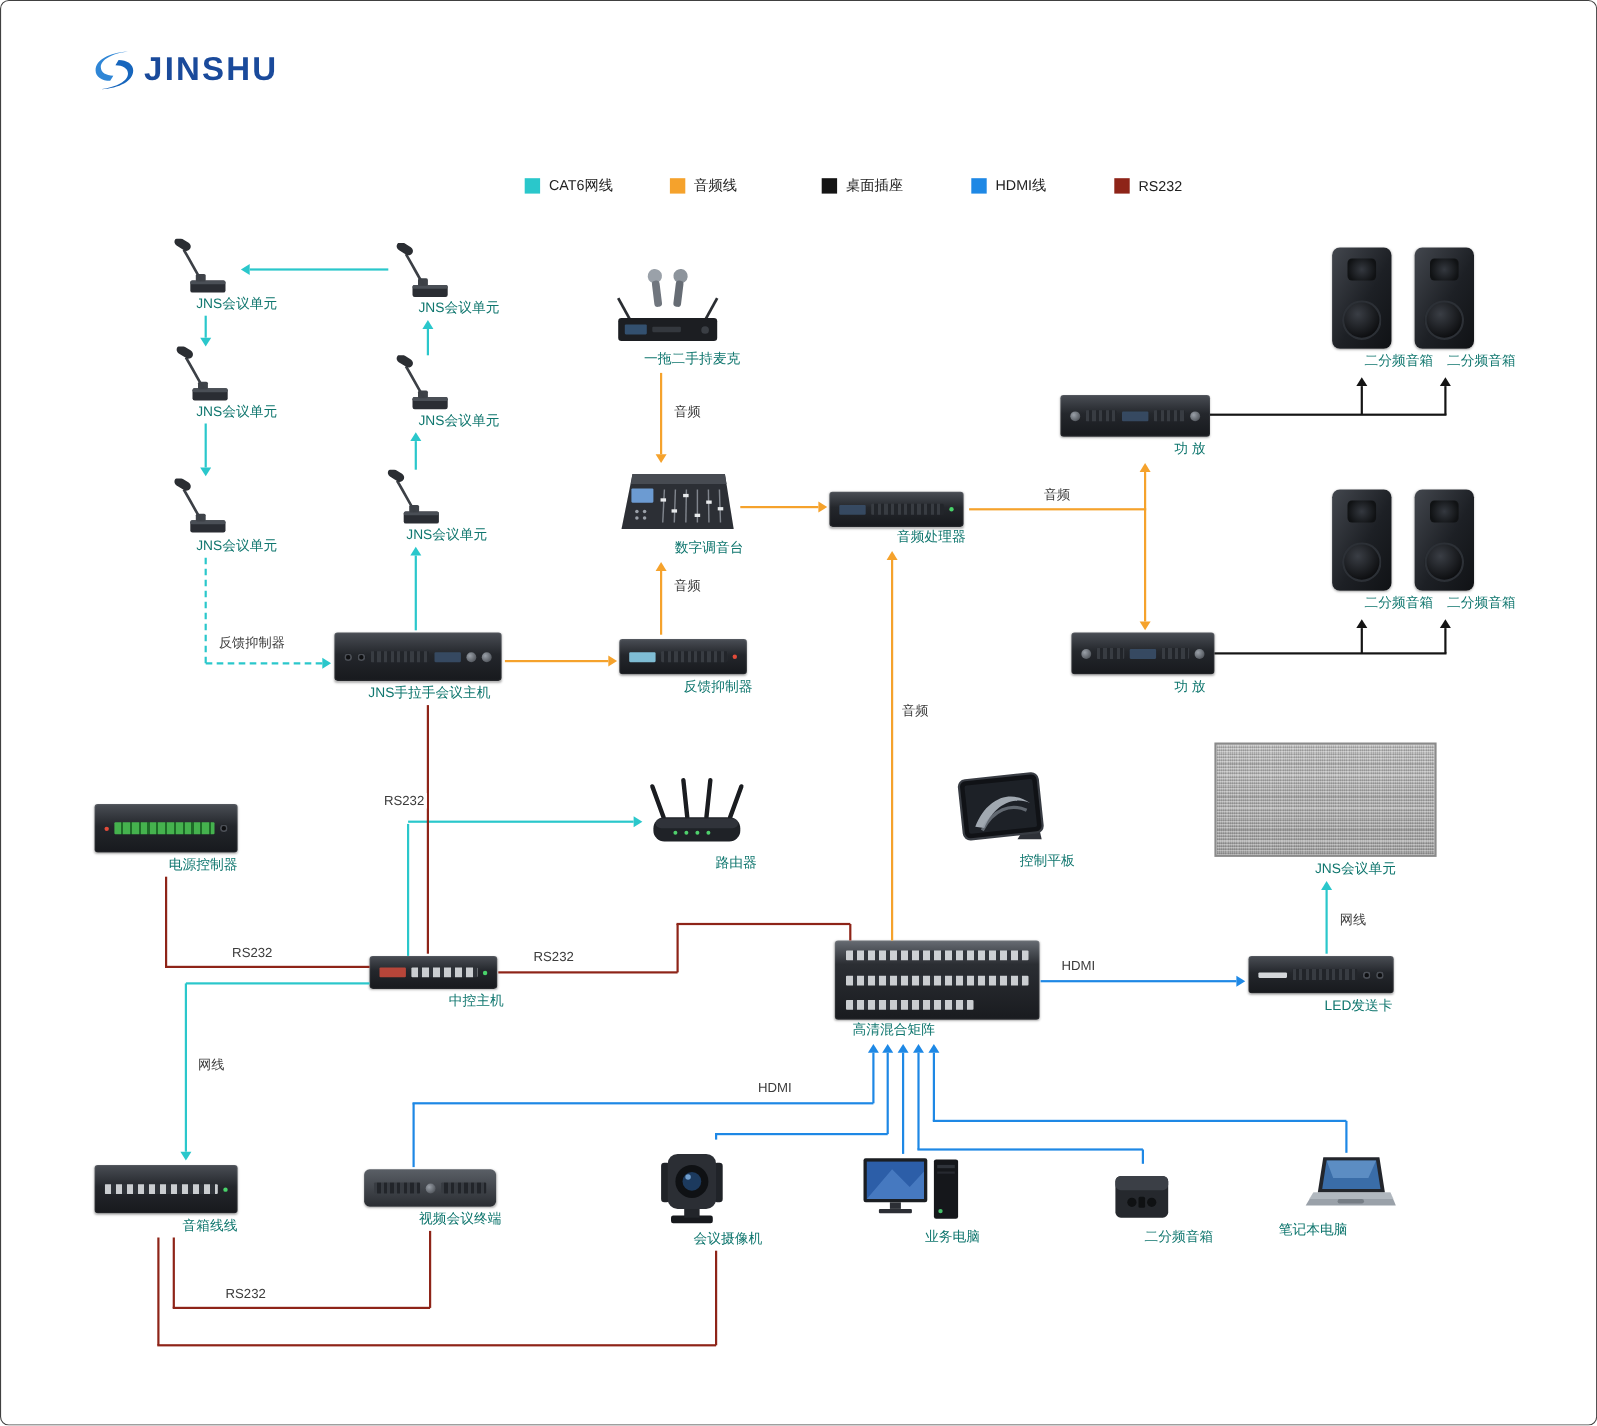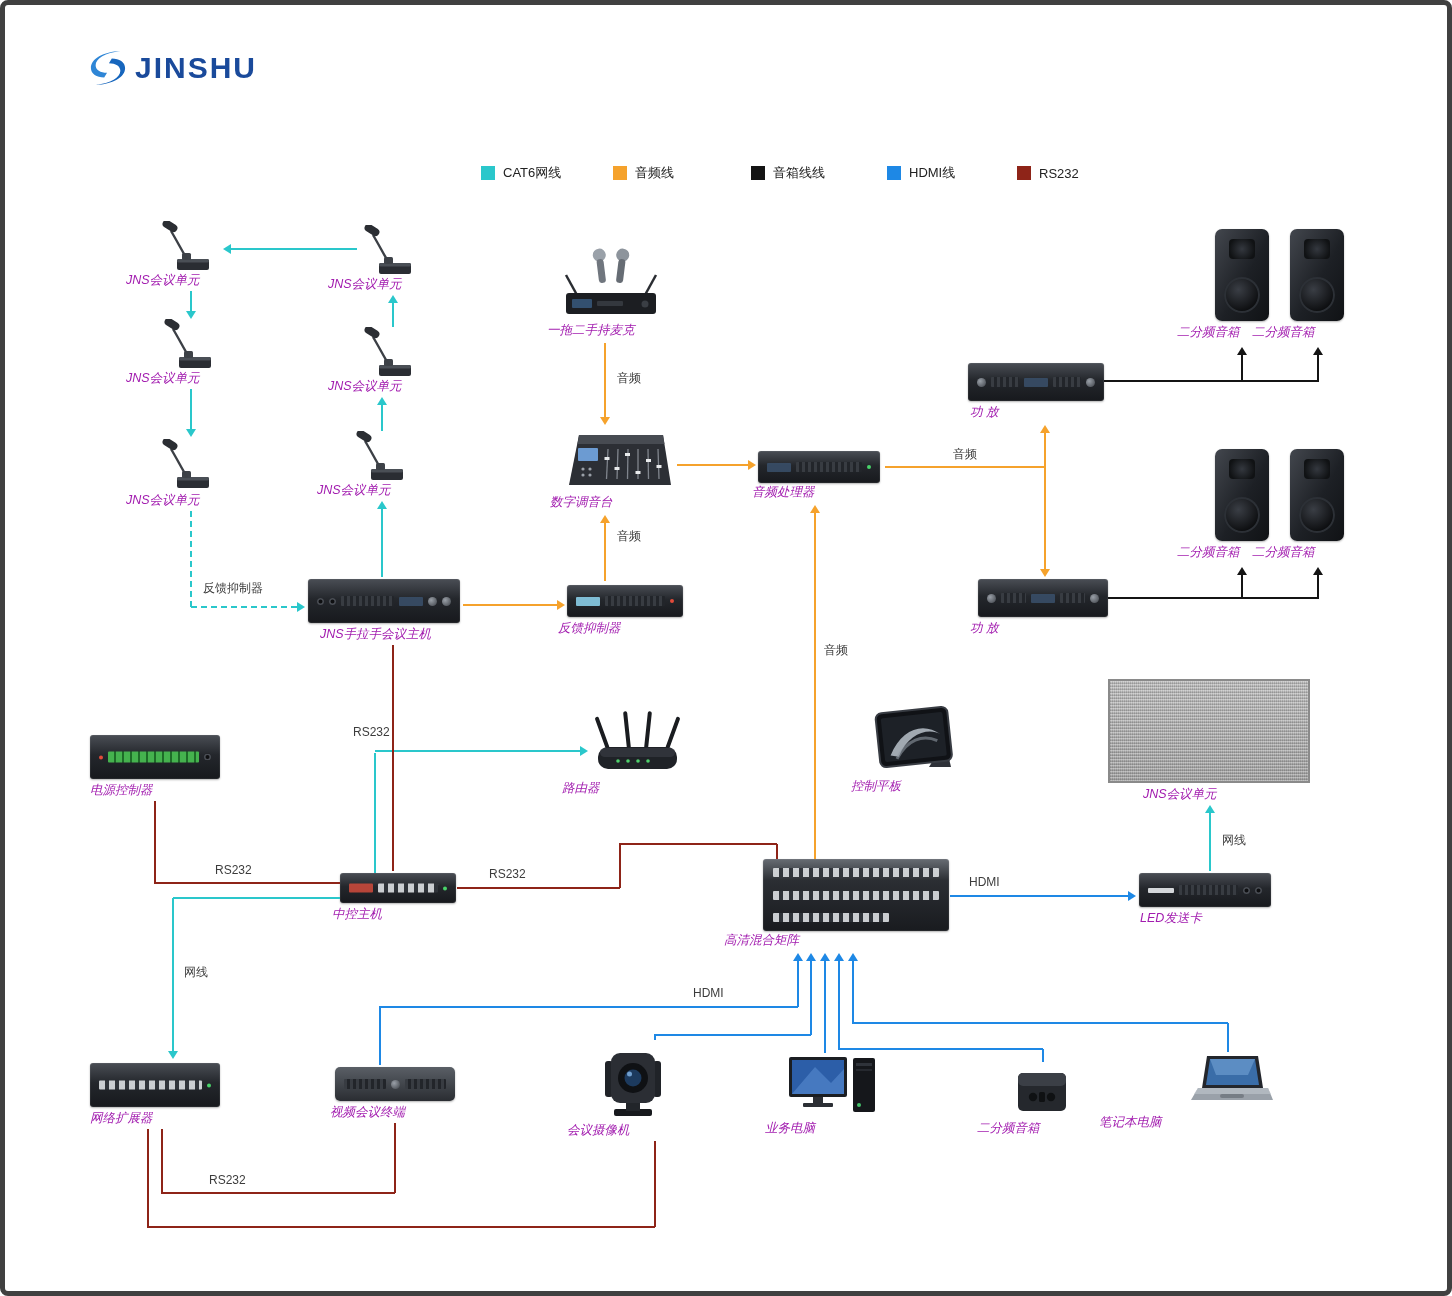--- a/index.html
+++ b/index.html
@@ -1,36 +1,36 @@
 <!DOCTYPE html>
 <html><head>
 <meta charset="utf-8">
 <style>
   html,body{margin:0;padding:0;background:#fff;}
   body{font-family:"Liberation Sans","DejaVu Sans",sans-serif;}
-  .canvas{position:relative;width:1452px;height:1296px;background:#fff;border:5px solid #404040;border-radius:8px;overflow:hidden;}
+  .canvas{position:relative;width:1452px;height:1296px;background:#fff;border:1px solid #404040;border-radius:8px;overflow:hidden;}
   .abs{position:absolute;}
   i,span,div{box-sizing:border-box;}
   .ln{position:absolute;display:block;}
   .h{height:2px;}
   .v{width:2px;}
   .cyan{background:#2ac7cb;}
   .orange{background:#f5a22c;}
   .blk{background:#141414;}
   .blue{background:#1e88e5;}
   .red{background:#8e2418;}
   .dash-v{position:absolute;display:block;width:0;border-left:2px dashed #2ac7cb;}
   .dash-h{position:absolute;display:block;height:0;border-top:2px dashed #2ac7cb;}
   .ar{position:absolute;display:block;width:0;height:0;--c:#000;}
   .ar-up{border-left:5px solid transparent;border-right:5px solid transparent;border-bottom:8px solid var(--c);}
   .ar-down{border-left:5px solid transparent;border-right:5px solid transparent;border-top:8px solid var(--c);}
   .ar-left{border-top:5px solid transparent;border-bottom:5px solid transparent;border-right:8px solid var(--c);}
   .ar-right{border-top:5px solid transparent;border-bottom:5px solid transparent;border-left:8px solid var(--c);}
   .edge{position:absolute;left:0;top:0;width:0;height:0;}
-  .nlabel{position:absolute;width:130px;text-align:left;font-size:12.5px;color:#a21caf;line-height:15px;font-style:italic;}
+  .nlabel{position:absolute;width:130px;text-align:right;font-size:12.5px;color:#0f766e;line-height:15px;}
   .elabel{position:absolute;font-size:12px;color:#3c3c3c;line-height:14px;background:#fff;padding:0 2px;}
   .title{position:absolute;left:0;right:0;top:103px;text-align:center;font-size:18px;font-weight:bold;color:#111;}
   .logo{position:absolute;left:84px;top:44px;display:flex;align-items:center;}
   .logo-text{font-size:30px;font-weight:bold;color:#1a4a9b;letter-spacing:2px;margin-left:8px;}
   .legend-item{position:absolute;top:160px;display:flex;align-items:center;height:16px;}
   .legend-swatch{width:14px;height:14px;display:inline-block;}
   .legend-label{font-size:13px;color:#222;margin-left:8px;}
   .rack{position:absolute;border-radius:3px;background:linear-gradient(180deg,#4a4e55 0%,#24272c 45%,#17191d 100%);box-shadow:inset 0 0 0 1px rgba(255,255,255,.06),0 1px 2px rgba(0,0,0,.3);}
   .rack .face{position:absolute;left:9px;right:9px;top:50%;transform:translateY(-50%);display:flex;align-items:center;gap:5px;}
   .fx{flex:1;}
@@ -190,21 +190,21 @@
   <div class="legend-item" style="left:476px">
     <span class="legend-swatch" style="background-color: rgb(42, 199, 203);"></span>
     <span class="legend-label">CAT6网线</span>
   </div>
   <div class="legend-item" style="left:608px">
     <span class="legend-swatch" style="background-color: rgb(245, 162, 44);"></span>
     <span class="legend-label">音频线</span>
   </div>
   <div class="legend-item" style="left:746px">
     <span class="legend-swatch" style="background-color: rgb(20, 20, 20);"></span>
-    <span class="legend-label">音箱线线</span>
+    <span class="legend-label">桌面插座</span>
   </div>
   <div class="legend-item" style="left:882px">
     <span class="legend-swatch" style="background-color: rgb(30, 136, 229);"></span>
     <span class="legend-label">HDMI线</span>
   </div>
   <div class="legend-item" style="left:1012px">
     <span class="legend-swatch" style="background-color: rgb(142, 36, 24);"></span>
     <span class="legend-label">RS232</span>
   </div>
 
@@ -364,21 +364,21 @@
       </div>
   </div>
   <div class="nlabel" style="left:1135px;top:906px">LED发送卡</div>
 
   <div class="rack" style="left:85px;top:1058px;width:130px;height:44px">
     <div class="face">
         <span class="ports fx"></span>
         <span class="dotled"></span>
       </div>
   </div>
-  <div class="nlabel" style="left:85px;top:1106px">网络扩展器</div>
+  <div class="nlabel" style="left:85px;top:1106px">音箱线线</div>
 
   <div class="rack vbar" style="left:330px;top:1062px;width:120px;height:34px">
     <div class="face">
         <span class="vents fx"></span>
         <span class="knob"></span>
         <span class="vents fx"></span>
       </div>
   </div>
   <div class="nlabel" style="left:325px;top:1100px">视频会议终端</div>
 

